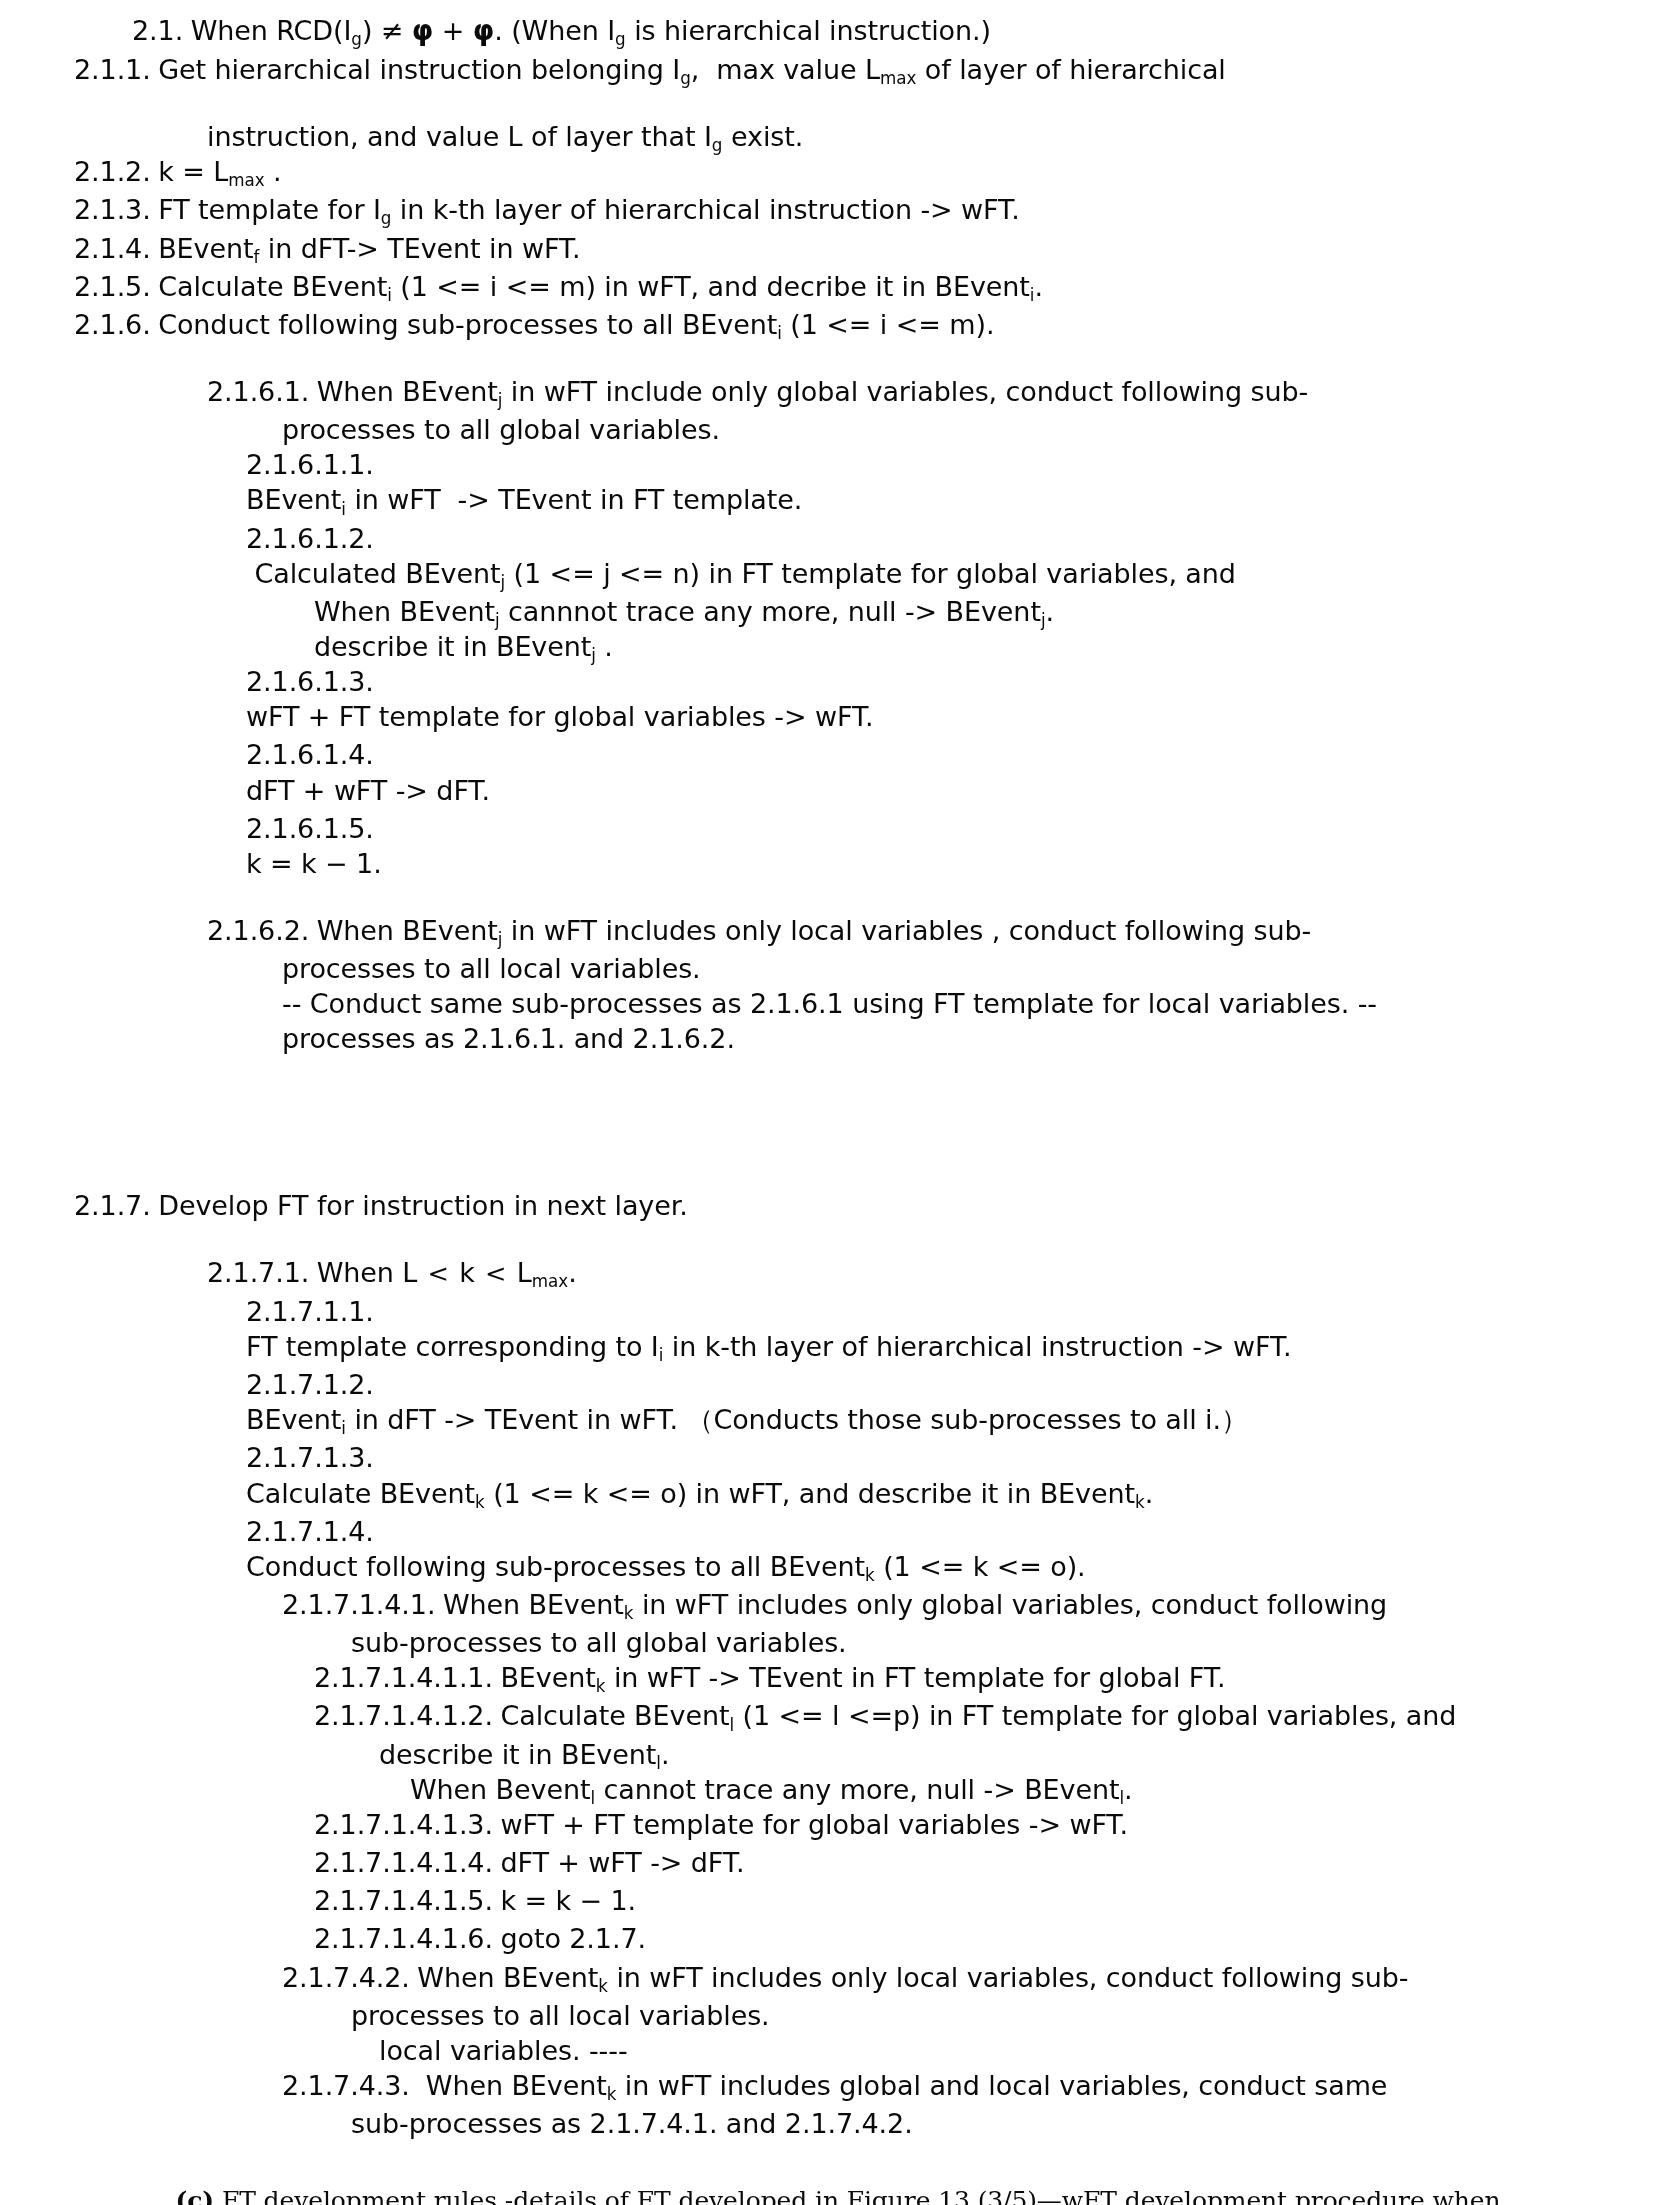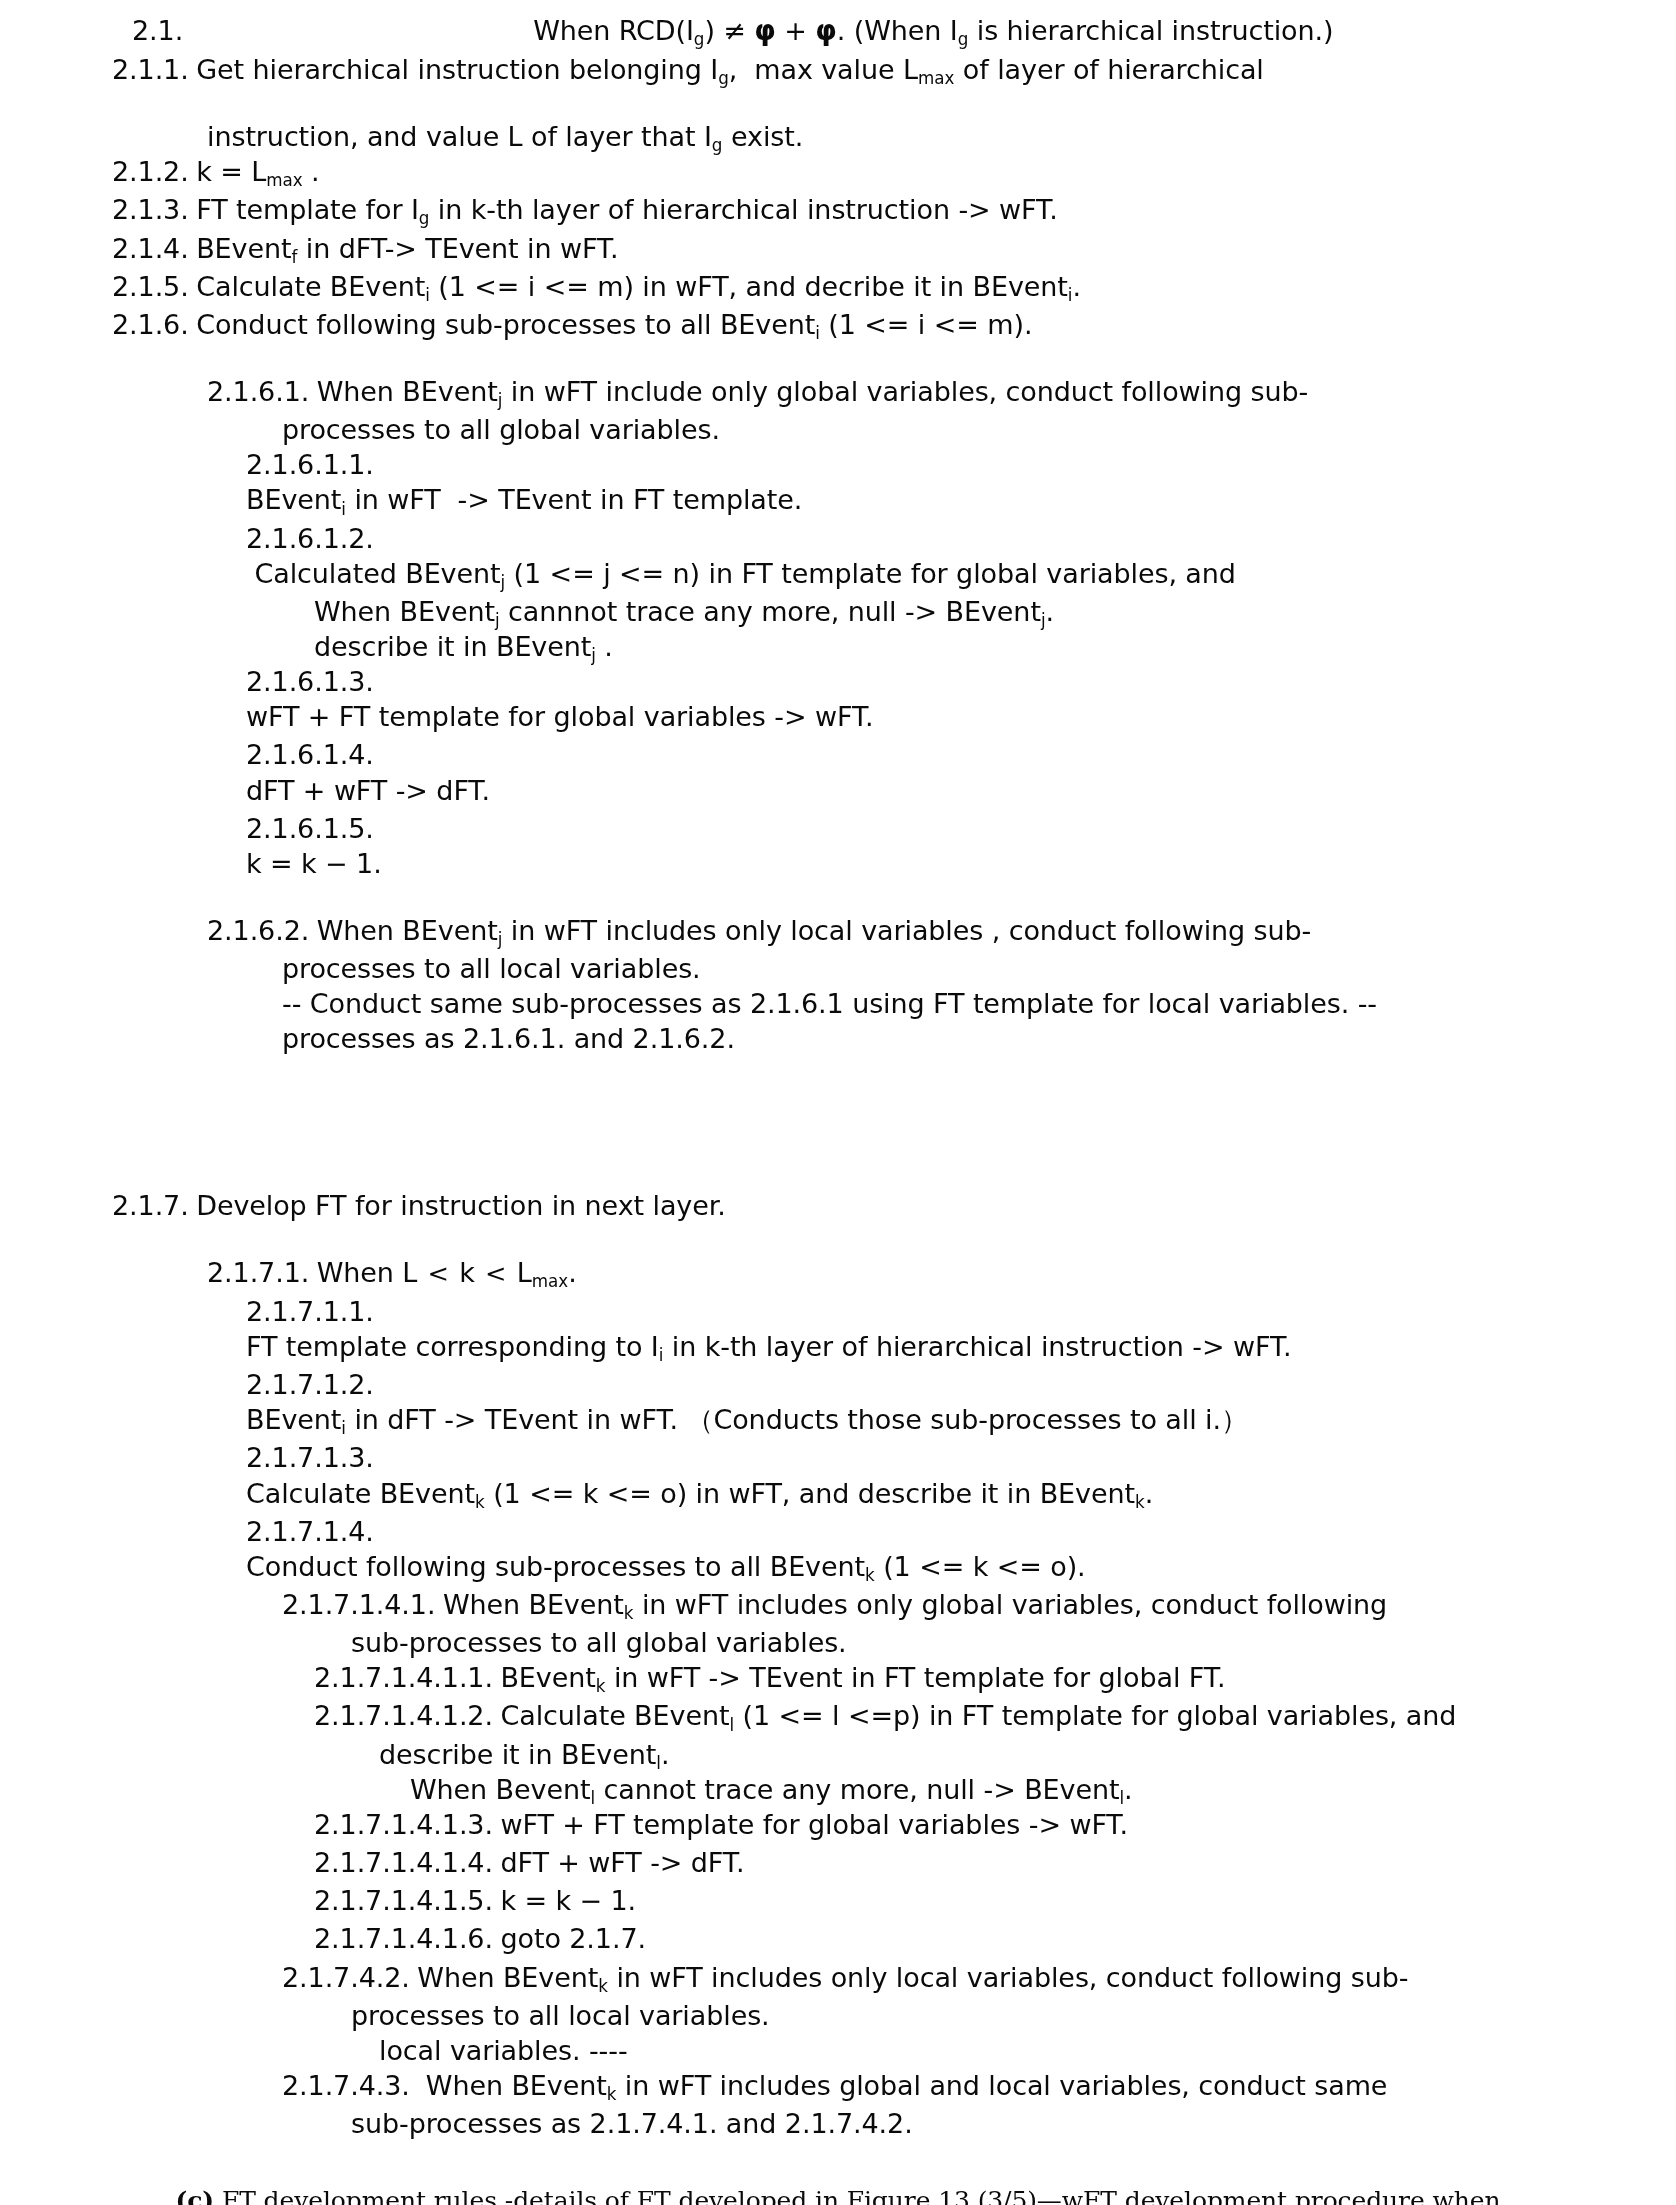--- a/index.html
+++ b/index.html
@@ -51,22 +51,22 @@
     font-size: 0.62em;
     vertical-align: baseline;
     position: relative;
     top: 0.30em;
     letter-spacing: 0;
   }
   .phi { font-weight: 700; font-size: 1.02em; }
   .lt  { font-size: 0.95em; padding: 0 1.8px; }
 
   
-  .i0  { margin-left: 132px; text-align: center; }
-  .i1  { margin-left: 112px; align-items: center; }
+  .i0  { margin-left: 132px; }
+  .i1  { margin-left: 74px; align-items: center; }
   .i2  { margin-left: 207px; margin-top: 32px; }
   .i3  { margin-left: 246px; flex-direction: column; }
   .i4  { margin-left: 282px; }
   .i5  { margin-left: 314px; }
   .i6  { margin-left: 351px; text-align: right; }
   .i7  { margin-left: 379px; }
   .i8  { margin-left: 410px; }
 
   .blk { margin-bottom: 0; }
 

